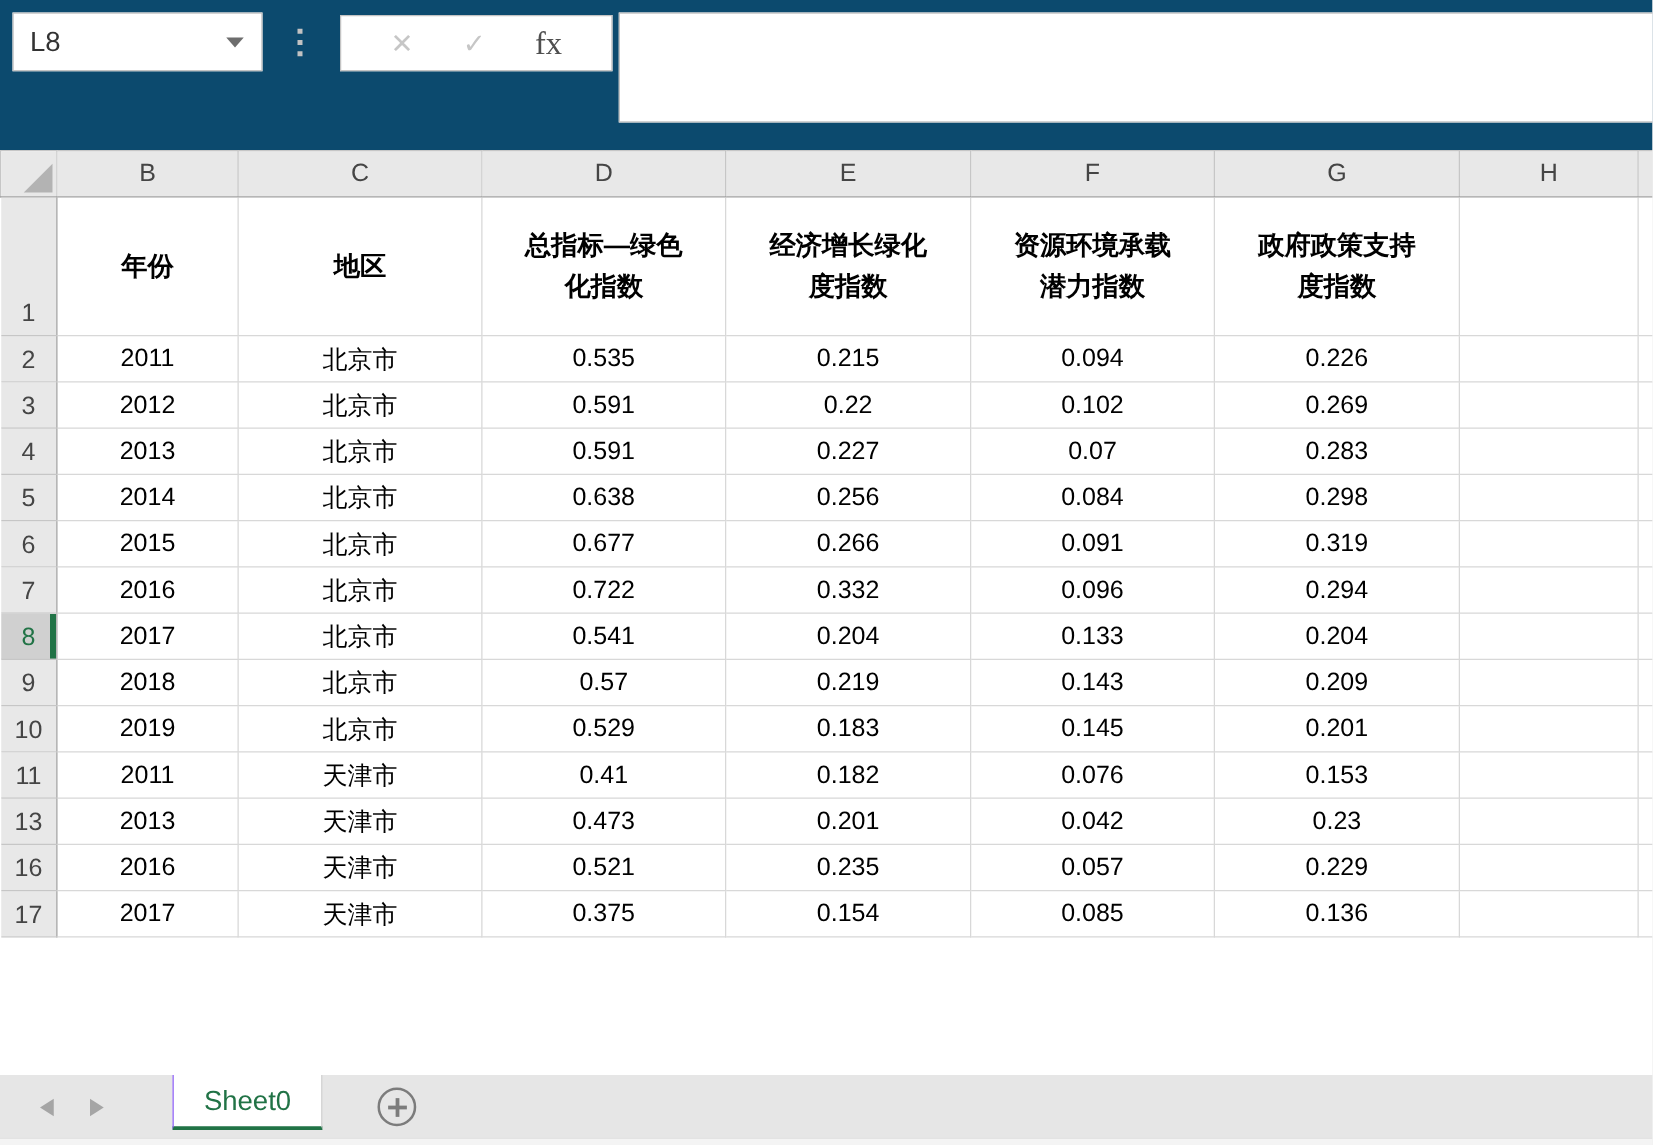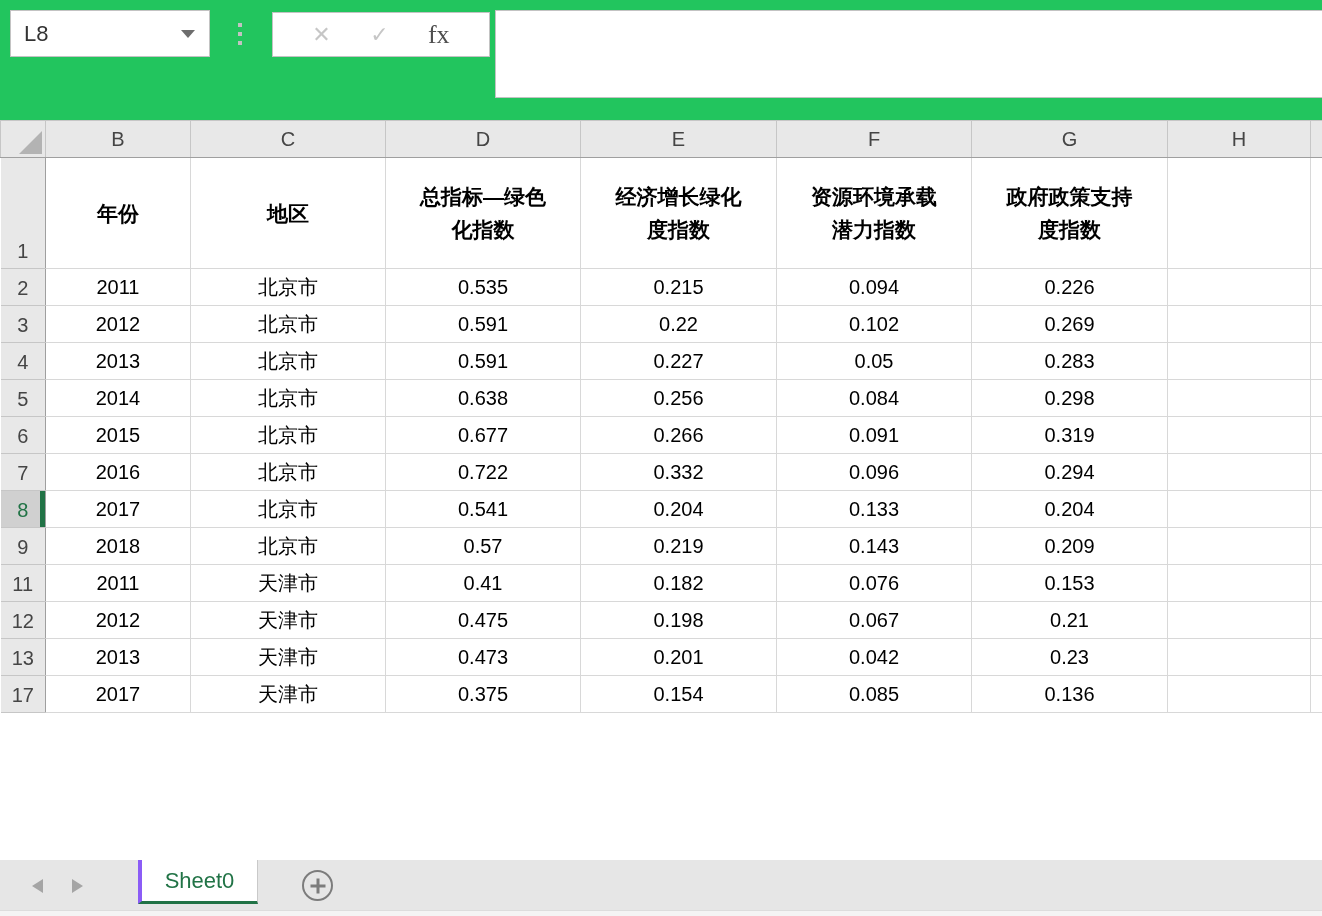--- a/index.html
+++ b/index.html
@@ -4,21 +4,21 @@
 <style>
   * { margin:0; padding:0; box-sizing:border-box; }
   html,body { width:1322px; height:916px; overflow:hidden; }
   body {
     font-family:"Liberation Sans","DejaVu Sans",sans-serif;
     background:#e6e6e6; position:relative;
     -webkit-font-smoothing:antialiased;
   }
 
   
-  .toolbar { position:absolute; top:0; left:0; width:1322px; height:120px; background:#22c55e; }
+  .toolbar { position:absolute; top:0; left:0; width:1322px; height:120px; background:#0c4a6e; }
   .namebox {
     position:absolute; left:10px; top:10px; width:200px; height:47px;
     background:#fff; border:1px solid #c3c3c3; display:flex; align-items:center;
   }
   .namebox-text { font-size:22px; color:#333; padding-left:13px; flex:1; }
   .caret {
     width:0; height:0; margin-right:14px;
     border-left:7px solid transparent; border-right:7px solid transparent;
     border-top:8px solid #6d6d6d;
   }
@@ -75,21 +75,21 @@
   tr.row1 th.rownum { height:111px; }
   td.sliver, th.sliver { border-right:none; }
 
   
   .tabbar { position:absolute; top:860px; left:0; width:1322px; height:50px; background:#e6e6e6; }
   .nav { position:absolute; top:19px; width:0; height:0; cursor:default; }
   .nav.left  { left:32px; border-top:7px solid transparent; border-bottom:7px solid transparent; border-right:11px solid #a5a5a5; }
   .nav.right { left:72px; border-top:7px solid transparent; border-bottom:7px solid transparent; border-left:11px solid #a5a5a5; }
   .sheettab {
     position:absolute; left:138px; top:0; width:120px; height:44px;
-    background:#fff; border-left:4px solid #8b5cf6; border-right:1px solid #c9c9c9;
+    background:#fff; border-left:1px solid #8b5cf6; border-right:1px solid #c9c9c9;
     border-bottom:3px solid #217346;
     display:flex; align-items:center; justify-content:center;
   }
   .sheettab span { color:#217346; font-size:22px; font-weight:500; }
   .addbtn {
     position:absolute; left:302px; top:10px; width:31px; height:31px;
     border:2px solid #7c7c7c; border-radius:50%; background:transparent;
   }
   .plus { position:absolute; left:50%; top:50%; width:15px; height:15px; transform:translate(-50%,-50%); }
   .plus::before { content:""; position:absolute; left:0; top:6.5px; width:15px; height:2.5px; background:#7c7c7c; }
@@ -188,21 +188,21 @@
           <td></td>
           <td class="sliver"></td>
         </tr>
 
         <tr>
           <th class="rownum">4</th>
           <td>2013</td>
           <td>北京市</td>
           <td>0.591</td>
           <td>0.227</td>
-          <td>0.05</td>
+          <td>0.07</td>
           <td>0.283</td>
           <td></td>
           <td class="sliver"></td>
         </tr>
 
         <tr>
           <th class="rownum">5</th>
           <td>2014</td>
           <td>北京市</td>
           <td>0.638</td>
@@ -254,59 +254,70 @@
           <td>2018</td>
           <td>北京市</td>
           <td>0.57</td>
           <td>0.219</td>
           <td>0.143</td>
           <td>0.209</td>
           <td></td>
           <td class="sliver"></td>
         </tr>
 
+        <tr>
+          <th class="rownum">10</th>
+          <td>2019</td>
+          <td>北京市</td>
+          <td>0.529</td>
+          <td>0.183</td>
+          <td>0.145</td>
+          <td>0.201</td>
+          <td></td>
+          <td class="sliver"></td>
+        </tr>
 
         <tr>
           <th class="rownum">11</th>
           <td>2011</td>
           <td>天津市</td>
           <td>0.41</td>
           <td>0.182</td>
           <td>0.076</td>
           <td>0.153</td>
           <td></td>
           <td class="sliver"></td>
         </tr>
 
-        <tr>
-          <th class="rownum">12</th>
-          <td>2012</td>
-          <td>天津市</td>
-          <td>0.475</td>
-          <td>0.198</td>
-          <td>0.067</td>
-          <td>0.21</td>
-          <td></td>
-          <td class="sliver"></td>
-        </tr>
 
         <tr>
           <th class="rownum">13</th>
           <td>2013</td>
           <td>天津市</td>
           <td>0.473</td>
           <td>0.201</td>
           <td>0.042</td>
           <td>0.23</td>
           <td></td>
           <td class="sliver"></td>
         </tr>
 
 
 
+        <tr>
+          <th class="rownum">16</th>
+          <td>2016</td>
+          <td>天津市</td>
+          <td>0.521</td>
+          <td>0.235</td>
+          <td>0.057</td>
+          <td>0.229</td>
+          <td></td>
+          <td class="sliver"></td>
+        </tr>
 
         <tr>
           <th class="rownum">17</th>
           <td>2017</td>
           <td>天津市</td>
           <td>0.375</td>
           <td>0.154</td>
           <td>0.085</td>
           <td>0.136</td>
           <td></td>

